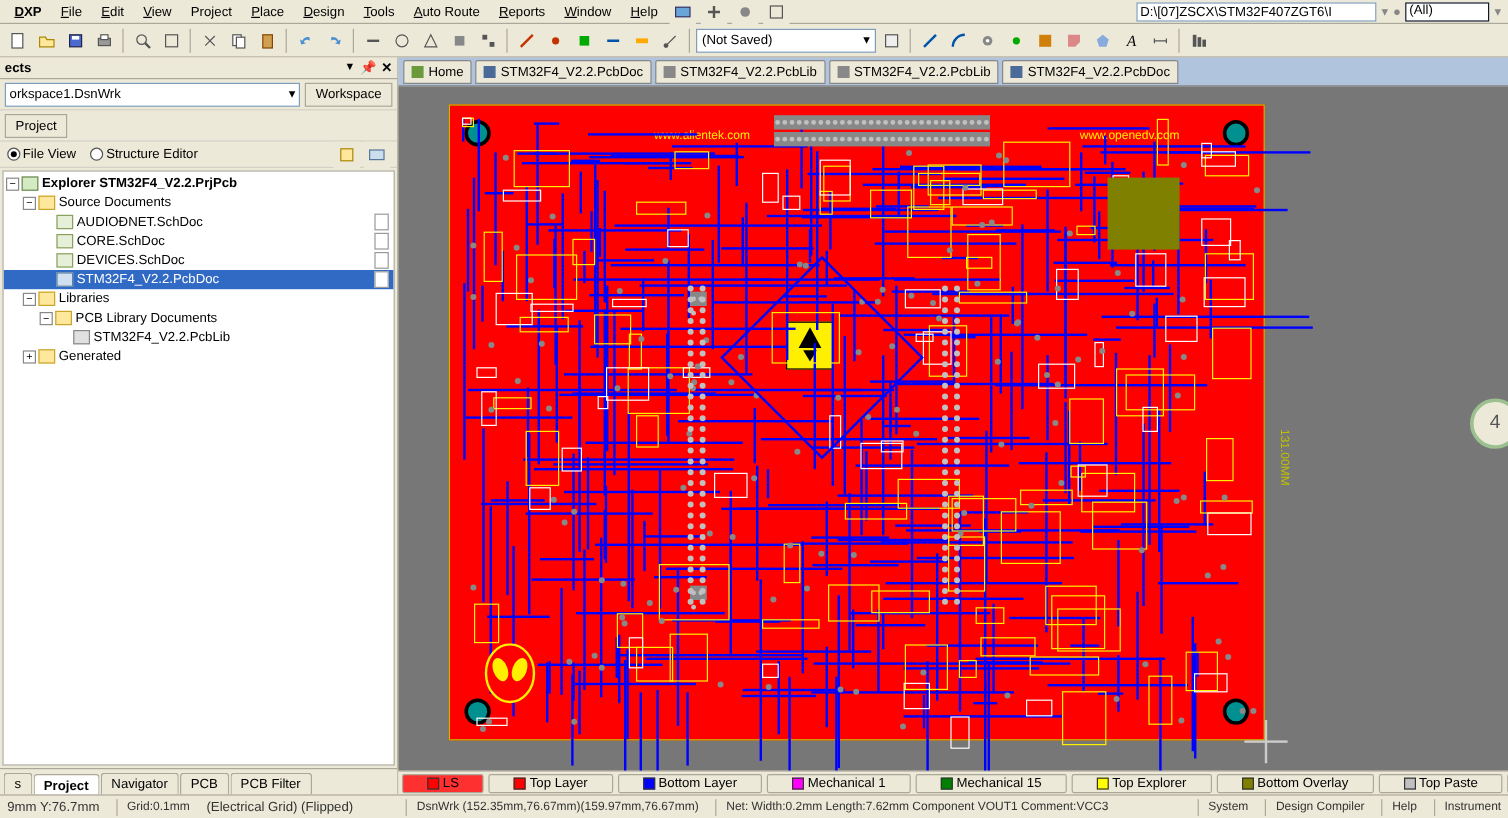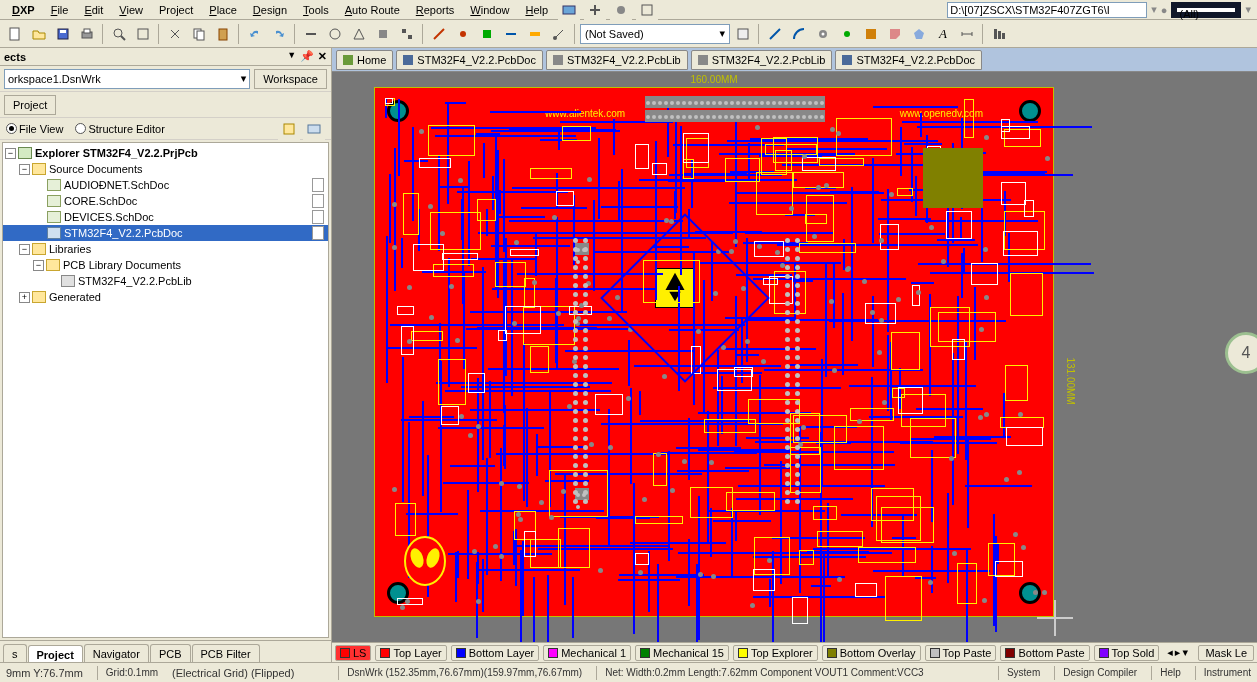--- a/index.html
+++ b/index.html
@@ -4,21 +4,21 @@
 <style>
 * { margin:0; padding:0; box-sizing:border-box; font-family:'Segoe UI',Tahoma,sans-serif; font-size:11px; }
 body { width:1257px; height:682px; background:#ece9d8; overflow:hidden; position:relative; }
 
 
 .menubar { height:20px; background:#ece9d8; display:flex; align-items:center; padding:0 6px; gap:4px; border-bottom:1px solid #aca899; }
 .menubar .item { padding:0 6px; cursor:default; }
 .menubar .item span.ul { text-decoration:underline; }
 .menubar .right { margin-left:auto; display:flex; align-items:center; gap:4px; }
 .menubar .rightfield { width:200px; height:16px; border:1px solid #7f9db9; background:#fff; padding:0 2px; font-size:11px; line-height:14px; overflow:hidden; white-space:nowrap; }
-.menubar .dd { width:70px; height:16px; border:6px solid #0f172a; background:#fff; padding:0 2px; }
+.menubar .dd { width:70px; height:16px; border:1px solid #0f172a; background:#fff; padding:0 2px; }
 
 
 .toolbar { height:28px; background:#ece9d8; border-bottom:1px solid #aca899; display:flex; align-items:center; padding:0 4px; gap:2px; }
 .tbtn { width:22px; height:22px; border:1px solid transparent; background:#ece9d8; display:flex; align-items:center; justify-content:center; cursor:default; }
 .tsep { width:2px; height:20px; border-left:1px solid #aca899; margin:0 2px; }
 .combo { height:20px; border:1px solid #7f9db9; background:#fff; padding:0 4px; display:flex; align-items:center; min-width:150px; }
 .combo .arrow { margin-left:auto; }
 
 
 .ic { width:14px; height:14px; display:block; }
@@ -79,21 +79,21 @@
 
 .trace-v { position:absolute; background:#0000ff; width:2px; }
 .trace-h { position:absolute; background:#0000ff; height:2px; }
 .rect-y { position:absolute; border:1px solid #fff000; }
 .via { position:absolute; width:5px; height:5px; border-radius:50%; background:#888; }
 .silkw { position:absolute; border:1px solid #fff; }
 
 .dial { position:absolute; right:-10px; top:260px; width:42px; height:42px; border-radius:50%; border:3px solid #9cc090; background:#ece9d8; display:flex; align-items:center; justify-content:center; font-size:16px; color:#555; }
 
 .layer-tabs { height:20px; background:#ece9d8; border-top:1px solid #aca899; display:flex; align-items:center; padding:0 3px; gap:4px; overflow:hidden; white-space:nowrap; }
-.ltab { display:flex; align-items:center; gap:3px; padding:0 4px; border:1px solid #aca899; height:16px; border-radius:2px; }
+.ltab { display:flex; align-items:center; gap:3px; padding:0 20px; border:1px solid #aca899; height:16px; border-radius:2px; }
 .ltab .sw { width:10px; height:10px; border:1px solid #333; }
 .ltab.ls { background:#ff3030; color:#000; }
 .layer-tabs .mask-btn { margin-left:auto; padding:0 6px; }
 
 
 .status { position:absolute; left:0; bottom:0; right:0; height:20px; background:#ece9d8; border-top:1px solid #aca899; display:flex; align-items:center; padding:0 6px; gap:14px; color:#333; overflow:hidden; white-space:nowrap; }
 .status .seg { border-left:1px solid #aca899; padding-left:8px; height:14px; display:flex; align-items:center; font-size:10px; }
 </style>
 </head>
 <body>
@@ -451,21 +451,20 @@
         <span>STM32F4_V2.2.PcbLib</span>
       </div>
       <div class="doc-tab">
         <span class="sq pcb"></span>
         <span>STM32F4_V2.2.PcbDoc</span>
       </div>
     </div>
 
   <div class="canvas-wrap">
     <div class="pcb-canvas">
-      <div class="dim-h">160.00MM</div>
       <div class="dim-v">131.00MM</div>
       <div class="url1">www.alientek.com</div>
       <div class="url2">www.openedv.com</div>
       <div class="center-chip">
         <svg viewBox="0 0 40 40">
             <path d="M20 4l10 18H10z" fill="#000"></path>
             <path d="M14 24l12 0-6 10z" fill="#000"></path>
           </svg>
       </div>
 

